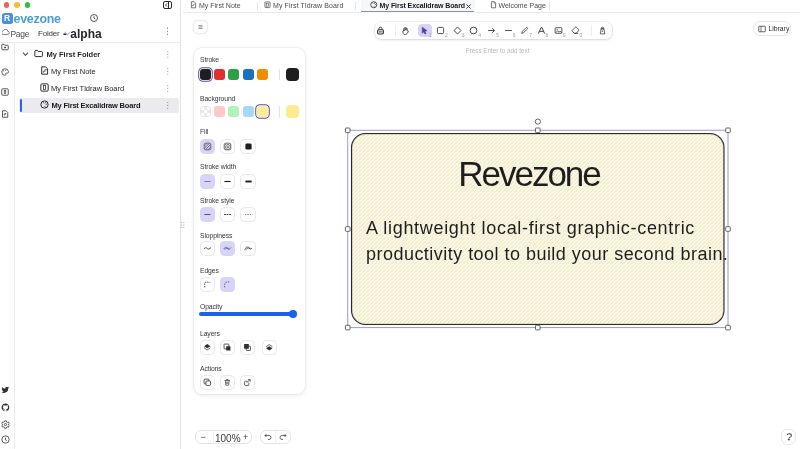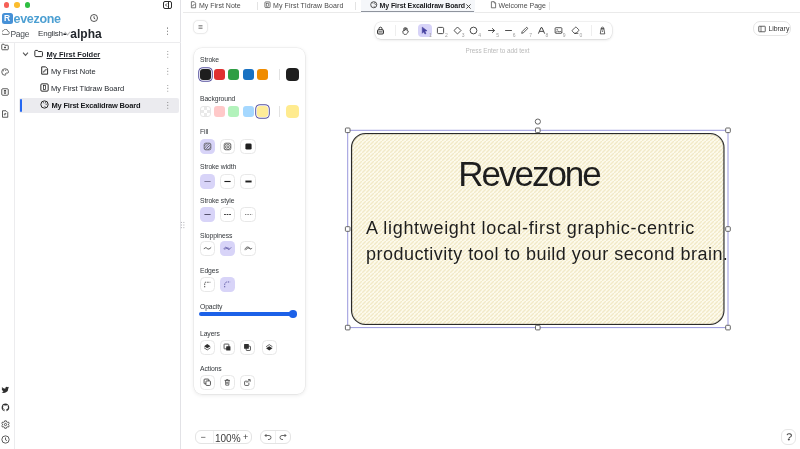--- a/index.html
+++ b/index.html
@@ -30,21 +30,21 @@
   <div class="abs" style="left:63px;top:14px;font-size:12px;font-weight:600;color:#23272d;margin-top:13px;">- alpha</div>
   <svg class="abs" style="left:89.5px;top:14px" width="8" height="8" viewBox="0 0 16 16">
     <circle cx="8" cy="8" r="7" fill="none" stroke="#2b2b2b" stroke-width="1.6"></circle>
     <path d="M8 4.5 V8.5 L10.5 10" fill="none" stroke="#2b2b2b" stroke-width="1.6"></path>
   </svg>
 
   <svg class="abs" style="left:2px;top:28.5px" width="8" height="8" viewBox="0 0 16 16">
     <path d="M2 11 a4 4 0 0 1 1-7.8 a4.5 4.5 0 0 1 8.6 1.3 a3.2 3.2 0 0 1 .6 6.3 Z" fill="none" stroke="#555" stroke-width="1.5"></path>
   </svg>
   <div class="abs" style="left:10.5px;top:28.5px;font-size:8.5px;letter-spacing:-0.3px;color:#4a4f55;">Page</div>
-  <div class="abs" style="left:38px;top:28.5px;font-size:8px;font-weight:500;letter-spacing:-0.2px;color:#33373c;">English</div>
+  <div class="abs" style="left:38px;top:28.5px;font-size:8px;font-weight:500;letter-spacing:-0.2px;color:#33373c;">Folder</div>
   <svg class="abs" style="left:63.5px;top:30.5px" width="7" height="5" viewBox="0 0 10 7">
     <path d="M1 1 L5 5.5 L9 1" fill="none" stroke="#b9b9b9" stroke-width="1.6"></path>
   </svg>
   <div class="abs" style="left:163px;top:26px;font-size:9px;color:#666;letter-spacing:0;">⋮</div>
 
   <div class="abs" style="left:0;top:42px;width:181px;height:1px;background:#ececee;"></div>
 
   <div class="abs" style="left:13.5px;top:42px;width:1px;height:407px;background:#ececee;"></div>
 
   <svg class="abs" style="left:1px;top:43px" width="8" height="8" viewBox="0 0 16 16">
@@ -79,21 +79,21 @@
     <circle cx="8" cy="8" r="6.5" fill="none" stroke="#333" stroke-width="1.4"></circle>
     <path d="M8 4.5 V8.5 L10.5 10" fill="none" stroke="#333" stroke-width="1.4"></path>
   </svg>
 
   <svg class="abs" style="left:21.5px;top:51px" width="7" height="6" viewBox="0 0 10 8">
     <path d="M1.5 2 L5 6 L8.5 2" fill="none" stroke="#555" stroke-width="1.5"></path>
   </svg>
   <svg class="abs" style="left:33.5px;top:48.5px" width="9" height="9" viewBox="0 0 16 16">
     <path d="M1.5 4 a1.5 1.5 0 0 1 1.5-1.5 h3.2 l1.6 2 h5.7 a1.5 1.5 0 0 1 1.5 1.5 v6 a1.5 1.5 0 0 1 -1.5 1.5 h-10.5 a1.5 1.5 0 0 1 -1.5 -1.5 Z" fill="none" stroke="#222" stroke-width="1.7"></path>
   </svg>
-  <div class="abs" style="left:46.5px;top:50px;font-size:7.5px;font-weight:600;color:#1e2228;text-decoration:underline;">My First Folder</div>
+  <div class="abs" style="left:46.5px;top:50px;font-size:7.5px;font-weight:600;color:#1e2228;">My First Folder</div>
   <div class="abs" style="left:163.5px;top:49px;font-size:8.5px;color:#999;">⋮</div>
 
   <svg class="abs" style="left:40px;top:66px" width="9" height="9" viewBox="0 0 16 16">
     <path d="M3 1.5 h7 l3.5 3.5 v9.5 h-10.5 Z" fill="none" stroke="#222" stroke-width="1.7"></path>
     <path d="M6 9.5 l4.5-4 l1.2 1.2 l-4.5 4 l-1.8.5 Z" fill="none" stroke="#222" stroke-width="1.1"></path>
   </svg>
   <div class="abs" style="left:51px;top:67px;font-size:7.5px;font-weight:400;color:#23272d;">My First Note</div>
   <div class="abs" style="left:163.5px;top:66px;font-size:8.5px;color:#999;">⋮</div>
 
   <svg class="abs" style="left:40px;top:83px" width="9" height="9" viewBox="0 0 16 16">

